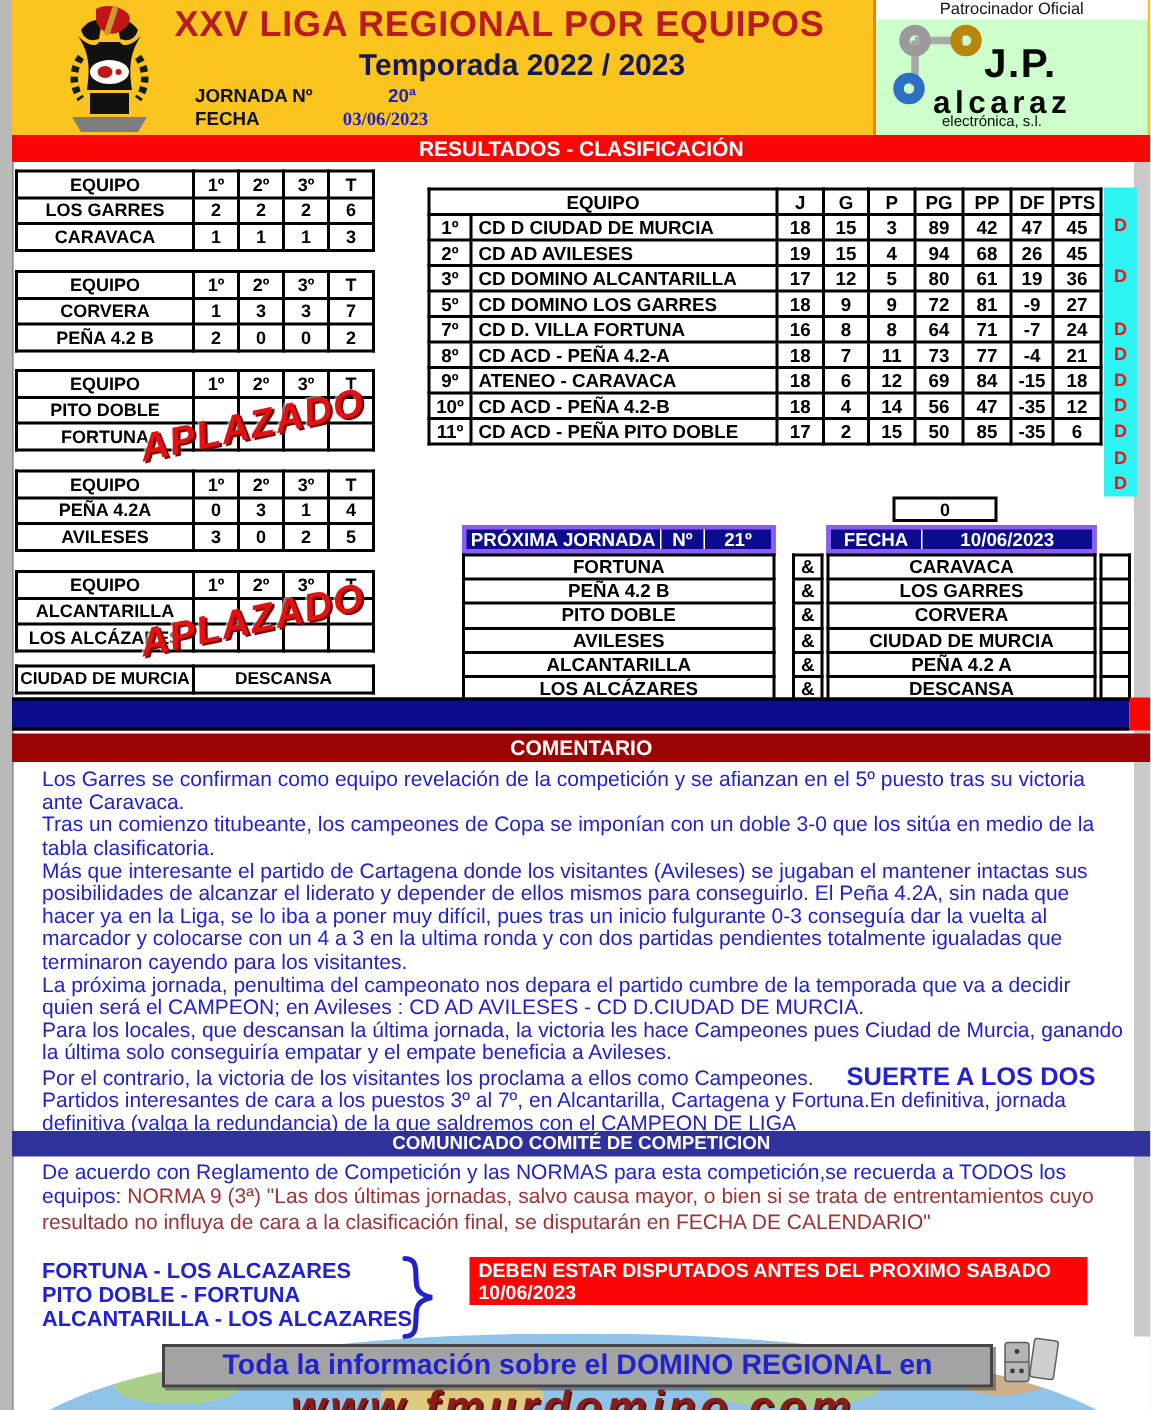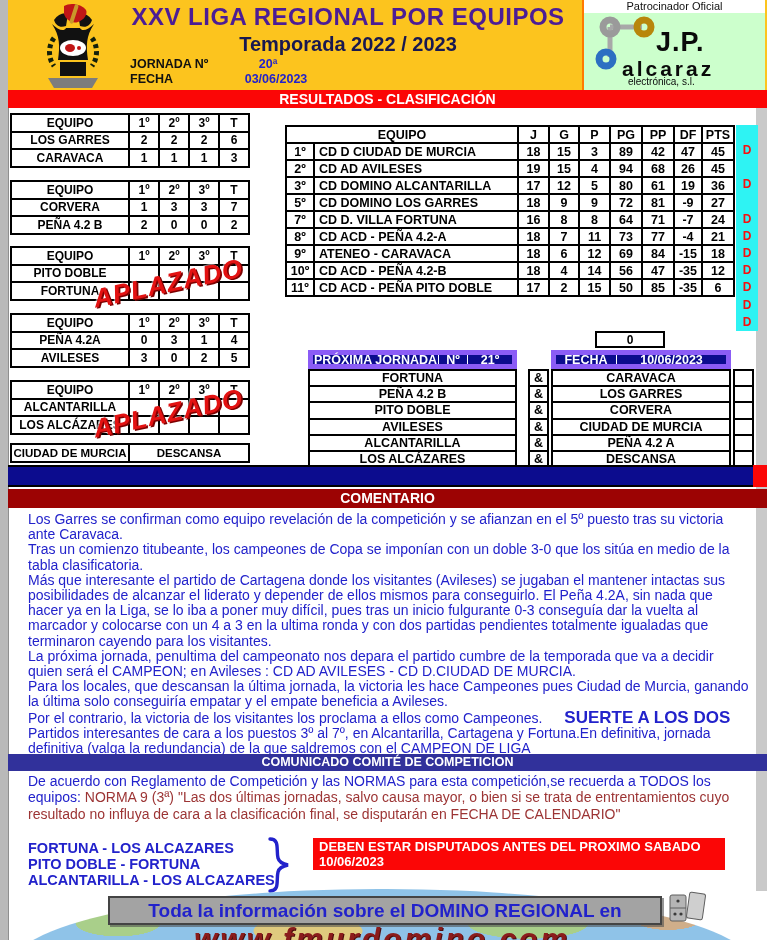--- a/index.html
+++ b/index.html
@@ -4,22 +4,22 @@
 <style>
   html,body{margin:0;padding:0;background:#e8e8e8;}
   .page{position:relative;width:767px;height:940px;background:#ffffff;overflow:hidden;
         font-family:"Liberation Sans", sans-serif;}
   .edge-left{position:absolute;left:0;top:0;width:8px;height:940px;background:#b9b9b9;border-right:1px solid #8f8f8f;}
   .edge-right{position:absolute;left:756px;top:108px;width:11px;height:783px;background:#c9c9c9;}
 
   
   .header{position:absolute;left:8px;top:0;width:759px;height:90px;background:#fcc41e;}
   .club-logo{position:absolute;left:22px;top:2px;}
-  .title{position:absolute;left:105px;top:3px;width:470px;text-align:center;
-         font-size:24px;font-weight:bold;color:#4c1d95;letter-spacing:.5px;}
+  .title{position:absolute;left:90px;top:3px;width:470px;text-align:center;
+         font-size:24px;font-weight:bold;color:#b91c1c;letter-spacing:.5px;}
   .subtitle{position:absolute;left:105px;top:33px;width:470px;text-align:center;
             font-size:20px;font-weight:bold;color:#181850;}
   .meta-label{position:absolute;font-size:12.5px;font-weight:bold;color:#111;}
   .meta-value{position:absolute;font-size:12.5px;font-weight:bold;color:#2222cb;text-align:center;width:90px;}
   .sponsor{position:absolute;left:574px;top:0;width:181px;height:90px;background:#ccffcc;border-left:2px solid #ff7a00;}
   .sponsor-caption{position:absolute;left:0;top:0;width:100%;height:13px;background:#ffffff;
                    text-align:center;font-size:11px;color:#111;}
   .sponsor-logo{position:absolute;left:0;top:13px;width:100%;height:77px;}
   .sponsor-jp{position:absolute;left:72px;top:14px;font-size:27px;font-weight:bold;color:#0a0a0a;letter-spacing:1px;}
   .sponsor-alcaraz{position:absolute;left:38px;top:44px;font-size:21px;font-weight:bold;color:#0a0a0a;letter-spacing:3px;}
@@ -53,21 +53,21 @@
   table.clf td{font-size:12.5px;height:17px;}
   table.clf td.team{text-align:left;padding-left:4px;margin-top:40px;}
   .cyan-strip{position:absolute;left:736px;top:125px;width:22px;height:206px;background:#2ef3f3;
               display:flex;flex-direction:column;}
   .cyan-strip div{height:17.17px;line-height:17.4px;text-align:center;font-size:12px;font-weight:bold;color:#f90f0f;}
   .zero-cell{position:absolute;left:595px;top:331px;width:70px;height:17px;border:2px solid #000;
              box-sizing:border-box;text-align:center;font-size:12px;font-weight:bold;line-height:14px;}
 
   
   .nr-head{position:absolute;top:350px;height:19px;background:#0c0c8e;color:#fff;font-weight:bold;
-           font-size:12.5px;display:flex;align-items:center;border:5px solid #8b5cf6;box-sizing:border-box;}
+           font-size:12.5px;display:flex;align-items:center;border:3px solid #8b5cf6;box-sizing:border-box;}
   .nr-head .cell{text-align:center;}
   .nr-head .sep{width:1px;height:100%;background:#fff;}
   table.nr{position:absolute;top:369px;}
   table.nr td{font-size:12.5px;height:16.2px;}
 
   
   .comment{position:absolute;left:8px;top:508px;width:759px;box-sizing:border-box;
            padding:4px 16px 0 20px;color:#2222cb;font-size:14px;line-height:15.2px;}
   .comment p{margin:0;}
   .suerte{font-size:17px;font-weight:bold;margin-left:22px;}
@@ -125,21 +125,21 @@
       <path d="M62 36 C68 44 68 56 62 64" stroke="#13200c" stroke-width="5" fill="none" stroke-dasharray="4 3"></path>
       <ellipse cx="43" cy="46" rx="13" ry="8" fill="#fff"></ellipse>
       <ellipse cx="40" cy="46" rx="5" ry="4" fill="#c01616"></ellipse>
       <circle cx="49" cy="46" r="2" fill="#c01616"></circle>
     </svg>
     <div class="title">XXV LIGA REGIONAL POR EQUIPOS</div>
     <div class="subtitle">Temporada 2022 / 2023</div>
     <span class="meta-label" style="left:122px;top:57px;">JORNADA Nº</span>
     <span class="meta-value" style="left:215px;top:57px;">20ª</span>
     <span class="meta-label" style="left:122px;top:72px;">FECHA</span>
-    <span class="meta-value" style="left:223px;top:72px;">03/06/2023</span>
+    <span class="meta-value" style="left:204px;top:72px;font-family:Liberation Serif, serif;">03/06/2023</span>
 
     <div class="sponsor">
       <div class="sponsor-caption">Patrocinador Oficial</div>
       <div class="sponsor-logo">
         <svg width="70" height="60" viewBox="0 0 70 60" style="position:absolute;left:8px;top:2px;">
           <line x1="18" y1="12" x2="50" y2="12" stroke="#a8a8a8" stroke-width="5"></line>
           <line x1="18" y1="12" x2="18" y2="42" stroke="#a8a8a8" stroke-width="5"></line>
           <circle cx="18" cy="12" r="7" fill="none" stroke="#9a9a9a" stroke-width="7"></circle>
           <circle cx="52" cy="12" r="7" fill="none" stroke="#b8860b" stroke-width="7"></circle>
           <circle cx="14" cy="44" r="7" fill="none" stroke="#2d6fc2" stroke-width="7"></circle>

